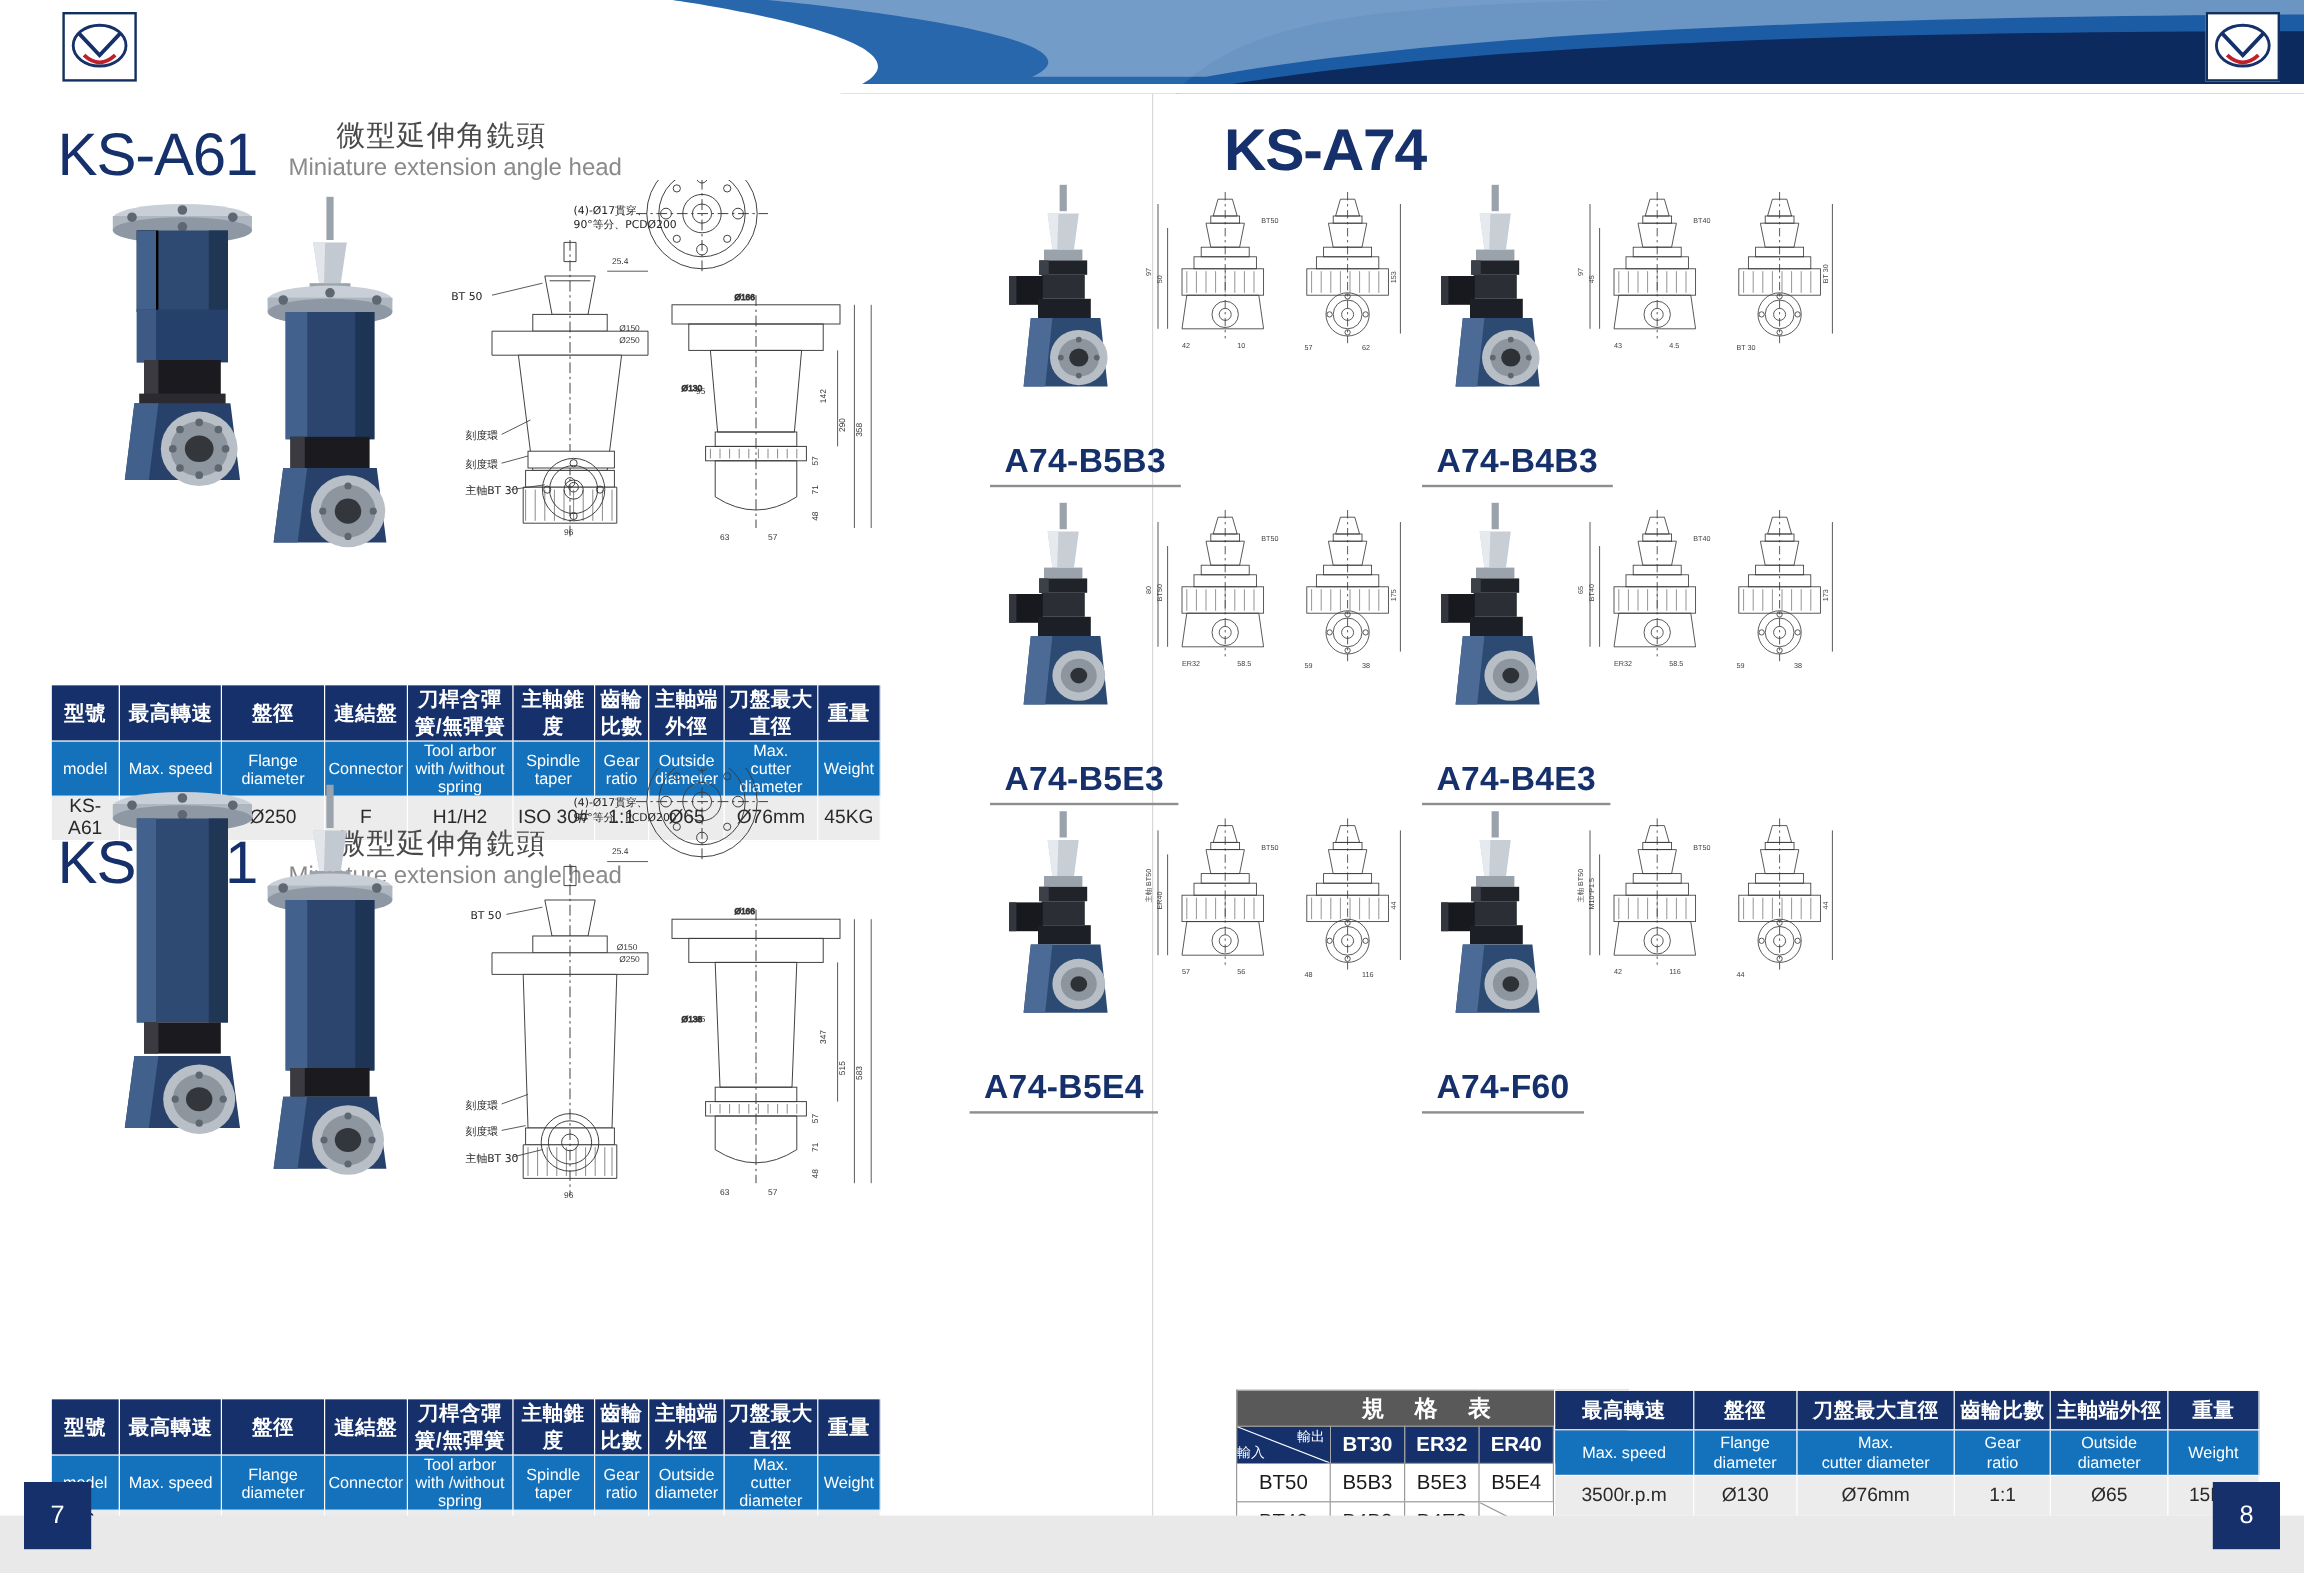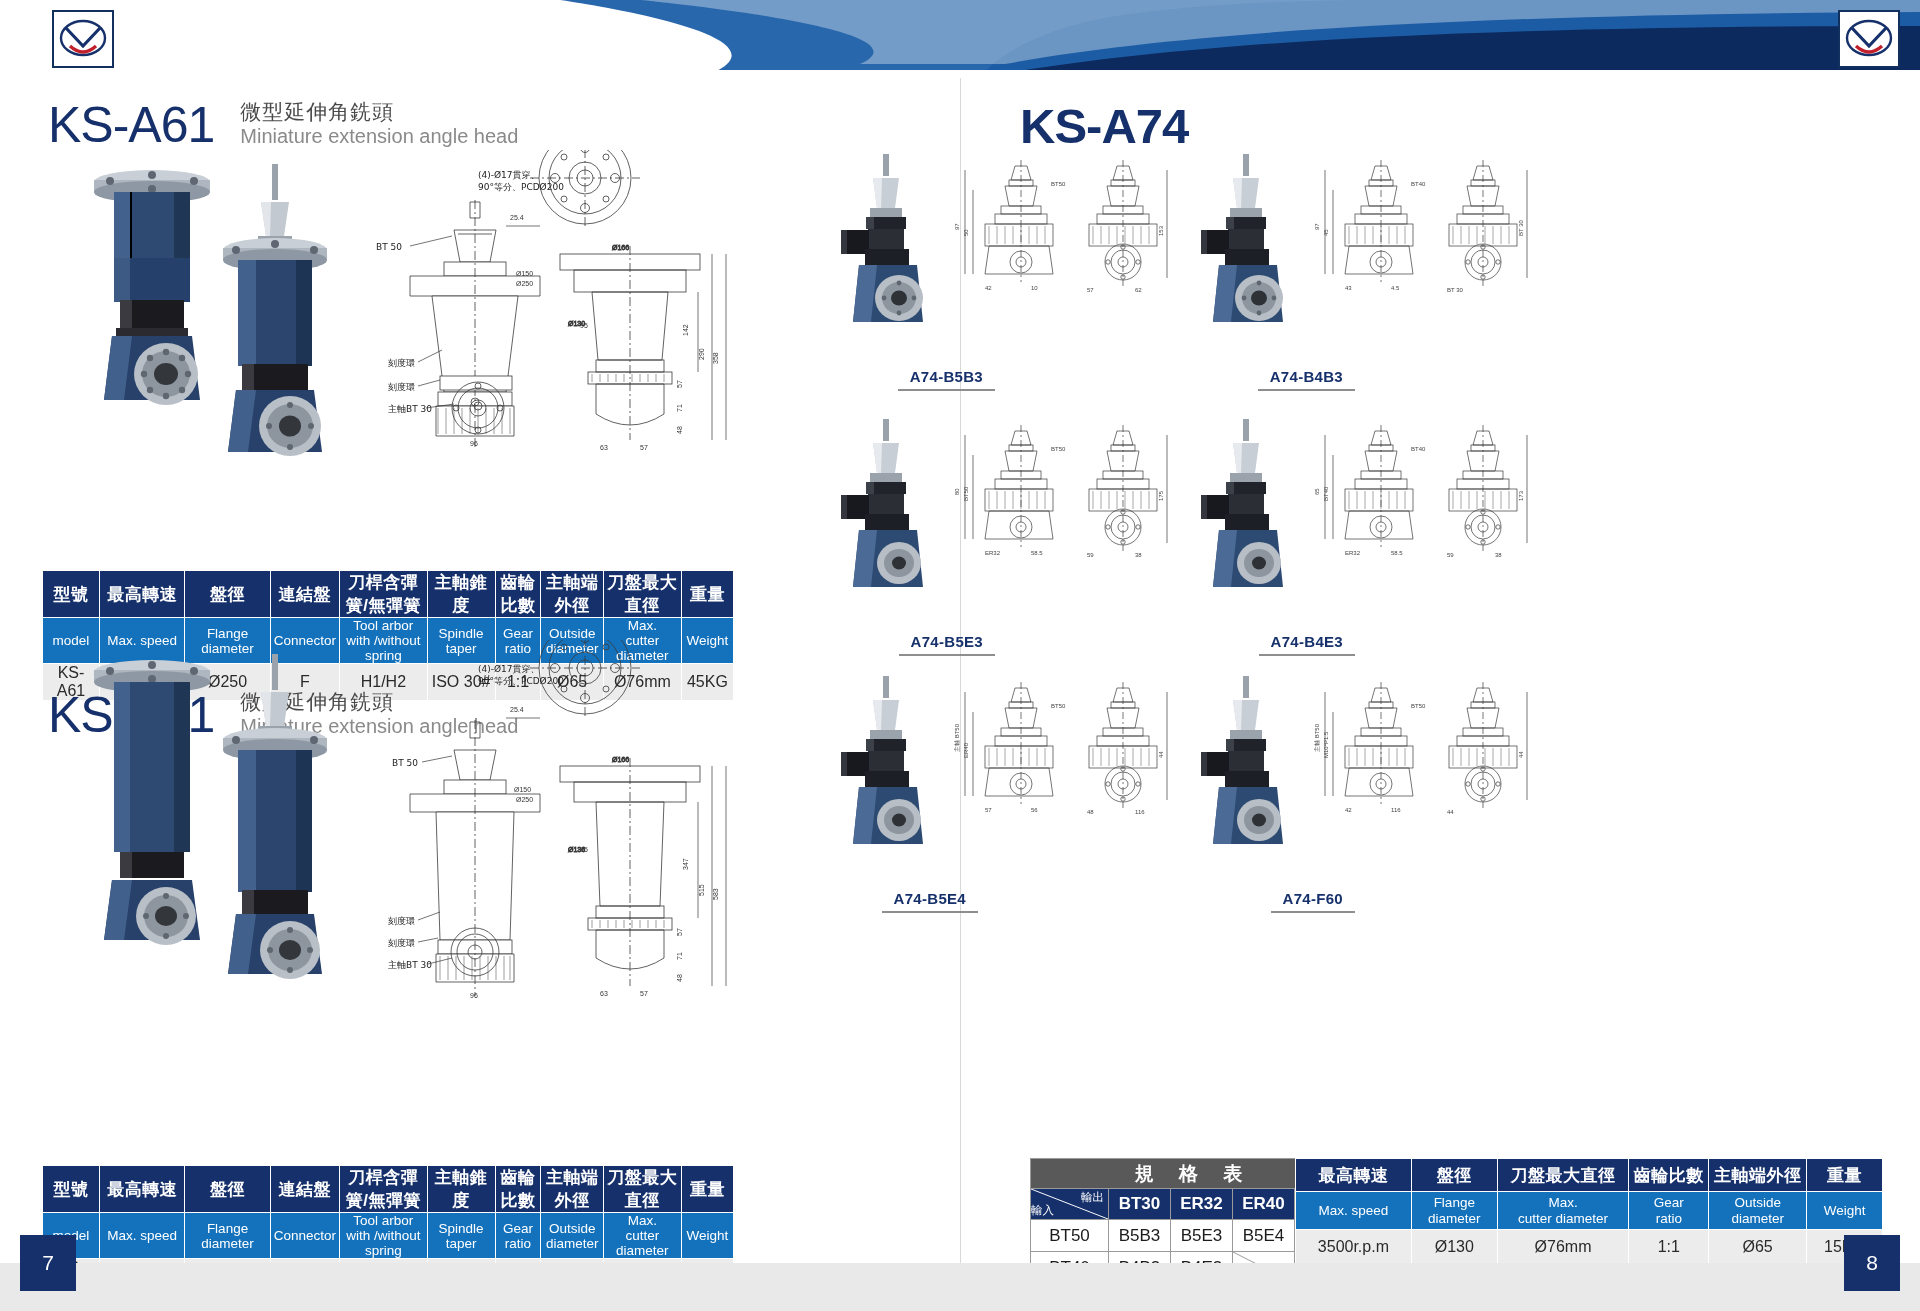--- a/index.html
+++ b/index.html
@@ -27,21 +27,21 @@
   .gutter { position: absolute; left: 960px; top: 78px; width: 1px; height: 1185px; background: #d8d8d8; }
 
   
   .prod-head { position: absolute; display: flex; align-items: flex-end; gap: 26px; }
   .prod-code {
     font-size: 50px; font-weight: 400; color: #15306b;
     letter-spacing: -1px; line-height: 1;
     font-family: "Liberation Sans", sans-serif;
   }
   .prod-names { padding-bottom: 2px; }
-  .prod-cn { font-size: 21px; color: #4a4a4a; line-height: 1.15; letter-spacing: 1px; }
+  .prod-cn { font-size: 24px; color: #4a4a4a; line-height: 1.15; letter-spacing: 1px; margin-left: 40px; }
   .prod-en { font-size: 20px; color: #8a8a8a; line-height: 1.2; }
 
   .prod-head.alt .prod-code { font-weight: 700; font-size: 49px; }
 
   
   .canvas { position: absolute; }
   .canvas svg { display: block; }
 
   
   table.spec {
@@ -98,22 +98,22 @@
   }
   table.matrix td.body {
     background: #ffffff; color: #1b1b1b;
     font-size: 17px; font-weight: 400; height: 32px; min-width: 62px;
   }
   table.matrix td.empty { background: #ffffff; position: relative; }
   table.matrix td.empty svg { position: absolute; left: 0; top: 0; }
 
   
   .model-cap {
-    position: absolute; text-align: right;
-    font-size: 15px; font-weight: 700; color: #15306b;
+    position: absolute; text-align: left;
+    font-size: 28px; font-weight: 700; color: #15306b;
     padding-bottom: 4px; letter-spacing: 0.3px;
   }
   .model-cap span.ul {
     display: inline-block; border-bottom: 2.5px solid #8e8e8e; padding: 0 12px 4px 12px;
   }
 
   
   .footbar { position: absolute; left: 0; bottom: 0; width: 1920px; height: 48px; background: #e9e9e9; }
   .pagenum {
     position: absolute; bottom: 20px; width: 56px; height: 56px;

